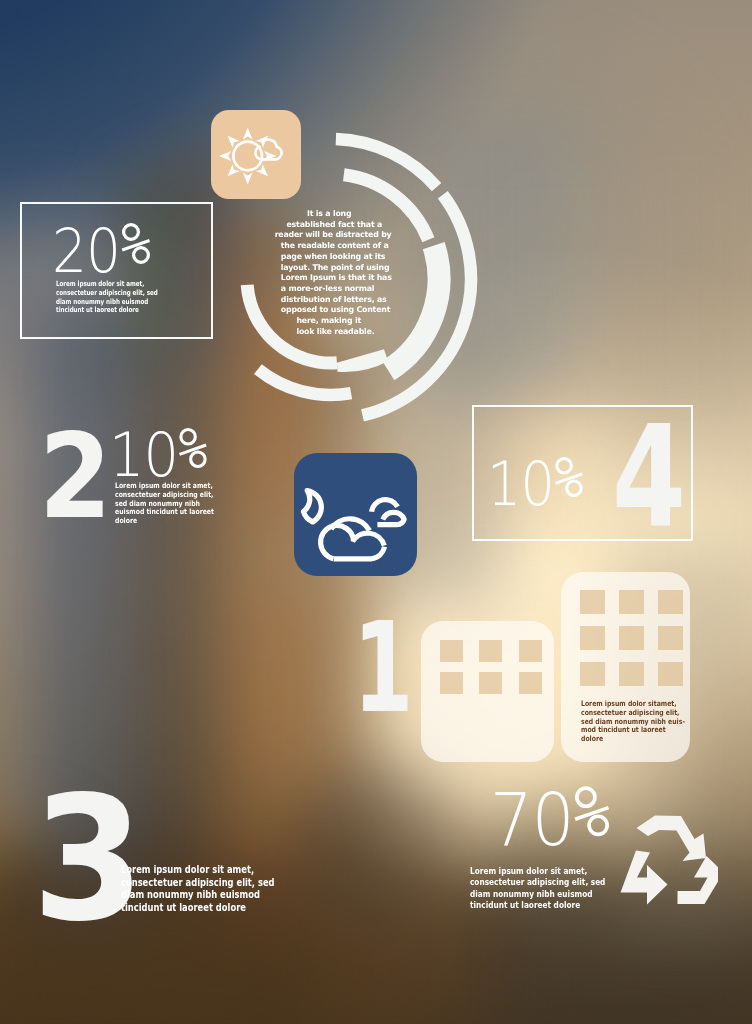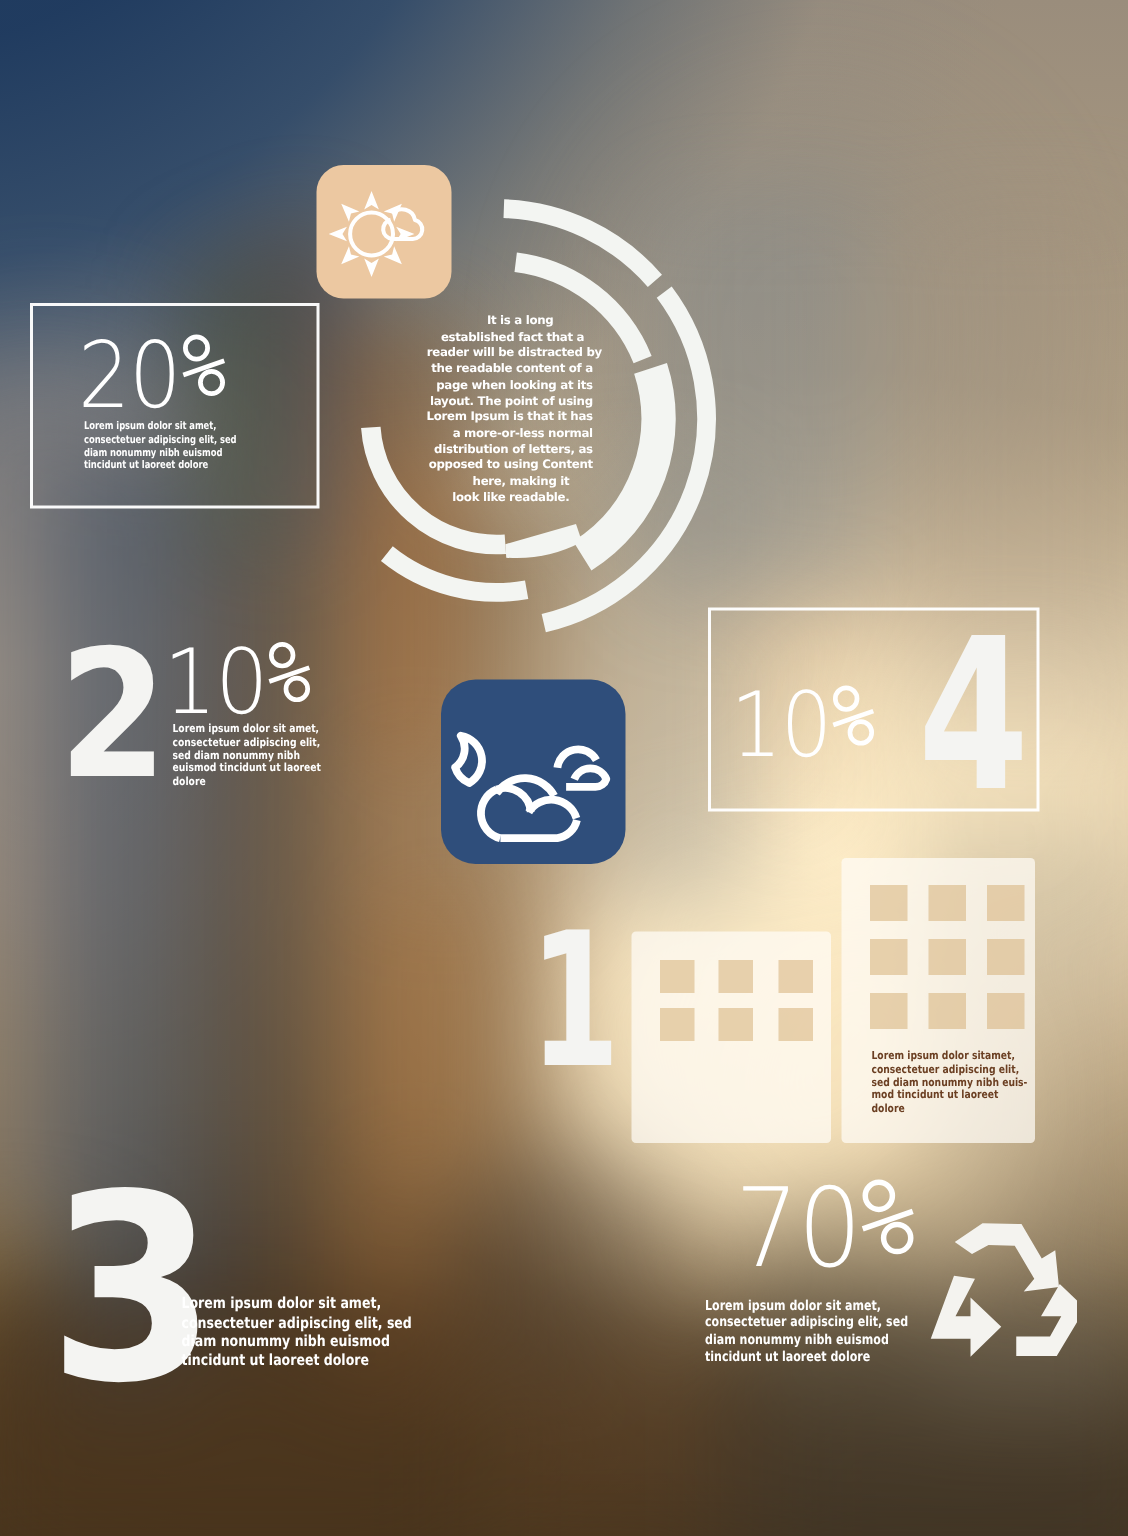--- a/index.html
+++ b/index.html
@@ -28,38 +28,38 @@
 
   
   .numpct{position:absolute;display:flex;align-items:flex-start;justify-content:center;}
   .numpct .n{font-family:"DejaVu Sans",sans-serif;font-weight:200;color:#fff;line-height:1;display:block;}
   .numpct svg{display:block;}
 
   
   #circletext{position:absolute;left:259px;top:209px;width:158px;height:133px;
      font-family:"DejaVu Sans",sans-serif;font-weight:bold;font-size:7.85px;line-height:10.7px;
      color:#fff;letter-spacing:-0.2px;overflow:hidden;}
-  #circletext{text-align:right;}
+  #circletext{text-align:left;}
   #circletext i{display:block;float:left;clear:left;height:10.7px;}
   #circletext b{display:block;float:right;clear:right;height:10.7px;}
 
   
   .rank{position:absolute;font-family:"DejaVu Sans",sans-serif;font-weight:bold;
      color:#f4f4f2;line-height:1;white-space:nowrap;}
   .smalltxt{position:absolute;font-family:"DejaVu Sans",sans-serif;font-weight:bold;color:#fff;}
 
   
   .itile{position:absolute;border-radius:18px;display:flex;align-items:center;justify-content:center;}
 
   
   #box104{position:absolute;left:472px;top:405px;width:221px;height:136px;
      border:2.5px solid rgba(255,255,255,.96);box-sizing:border-box;}
 
   
-  .bldg{position:absolute;border-radius:3px;background:rgba(255,252,246,.72);text-decoration:underline;}
+  .bldg{position:absolute;border-radius:22px;background:rgba(255,252,246,.72);text-decoration:underline;}
   .bldg .win{position:absolute;background:rgba(214,176,122,.55);}
 
   
   #timeline{position:absolute;left:0;top:0;width:752px;height:90px;}
   #timeline .tline{position:absolute;left:93px;top:42px;width:559px;height:1.6px;background:rgba(255,255,255,.85);}
   #timeline .tdot{position:absolute;width:19px;height:19px;border-radius:50%;background:#fff;top:33px;margin-left:-9.5px;}
   #timeline .tyear{position:absolute;top:58px;transform:translateX(-50%) scaleX(.72);color:#fff;
      font-family:"DejaVu Sans",sans-serif;font-weight:bold;font-size:26px;line-height:26px;
      letter-spacing:0px;white-space:nowrap;}
 </style>

